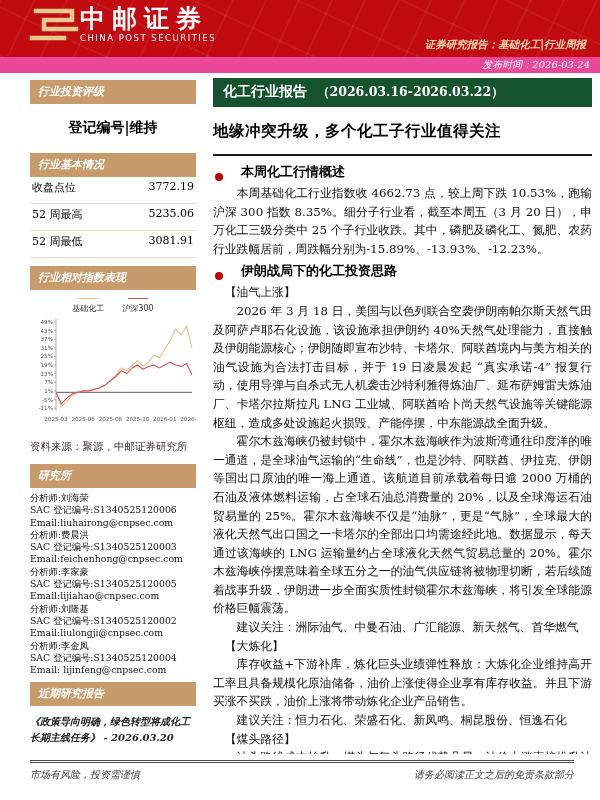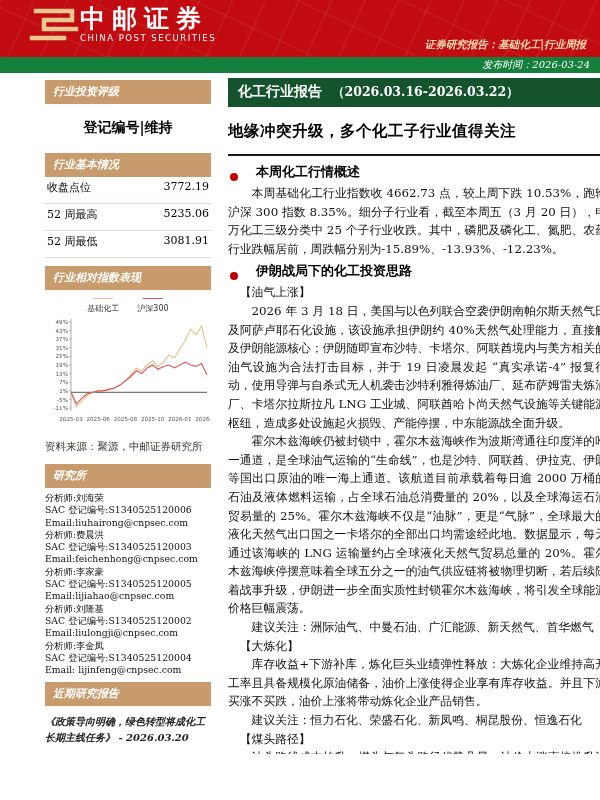--- a/index.html
+++ b/index.html
@@ -17,25 +17,25 @@
       repeating-linear-gradient(25deg, rgba(255,220,180,.06) 0 2px, rgba(255,255,255,0) 2px 44px);
   }
   .logo { position:absolute; left:28px; top:5px; display:flex; align-items:center; gap:0; }
   .logo-text .cn { color:#fff; font-size:25px; font-weight:bold; letter-spacing:7px; line-height:26px; font-family:"DejaVu Serif", serif; }
   .logo-text .en { color:#fff; font-size:8.5px; letter-spacing:1.5px; line-height:12px; }
   .report-type {
     position:absolute; right:14px; bottom:5px; color:#f3dcb4;
     font-size:10.5px; font-style:italic; font-weight:bold; font-family:"DejaVu Serif", serif;
   }
   .pub-stripe {
-    height:16px; background:#15803d; color:#fff; font-size:10px; font-style:italic;
+    height:16px; background:#ec4899; color:#fff; font-size:10px; font-style:italic;
     text-align:right; line-height:16px; padding-right:10px; font-family:"DejaVu Serif", serif;
   }
   
-  .content { position:relative; height:727px;margin-left:15px; }
+  .content { position:relative; height:727px; }
   .sidebar { position:absolute; left:30px; top:7px; width:166px; }
   .main { position:absolute; left:213px; top:5px; width:379px; height:676px; overflow:hidden; }
   
   .side-band {
     background:#c79b6b; color:#fff; font-size:11px; font-style:italic; font-weight:bold;
     padding:4px 8px 5px; font-family:"DejaVu Serif", serif;
   }
   .rating { text-align:center; font-weight:bold; font-size:14px; margin:15px 0 16px; font-family:"DejaVu Serif", serif; }
   .brow {
     display:flex; justify-content:space-between; font-size:11px; padding:3px 2px 8px;
@@ -225,13 +225,17 @@
       <p class="para">霍尔木兹海峡仍被封锁中，霍尔木兹海峡作为波斯湾通往印度洋的唯一通道，是全球油气运输的“生命线”，也是沙特、阿联酋、伊拉克、伊朗等国出口原油的唯一海上通道。该航道目前承载着每日逾 2000 万桶的石油及液体燃料运输，占全球石油总消费量的 20%，以及全球海运石油贸易量的 25%。霍尔木兹海峡不仅是“油脉”，更是“气脉”，全球最大的液化天然气出口国之一卡塔尔的全部出口均需途经此地。数据显示，每天通过该海峡的 LNG 运输量约占全球液化天然气贸易总量的 20%。霍尔木兹海峡停摆意味着全球五分之一的油气供应链将被物理切断，若后续随着战事升级，伊朗进一步全面实质性封锁霍尔木兹海峡，将引发全球能源价格巨幅震荡。</p>
       <p class="para">建议关注：洲际油气、中曼石油、广汇能源、新天然气、首华燃气</p>
       <p class="subhead">【大炼化】</p>
       <p class="para">库存收益+下游补库，炼化巨头业绩弹性释放：大炼化企业维持高开工率且具备规模化原油储备，油价上涨使得企业享有库存收益。并且下游买涨不买跌，油价上涨将带动炼化企业产品销售。</p>
       <p class="para">建议关注：恒力石化、荣盛石化、新凤鸣、桐昆股份、恒逸石化</p>
       <p class="subhead">【煤头路径】</p>
       <p class="para">油头路线成本抬升，煤头与气头路径优势凸显：油价上涨直接推升油头工艺的原料成本，形成了成本支撑，煤头与气头路径相对油头路径的成本优势大幅拓宽。宝丰能源作为煤制烯烃龙头，拥有 520 万吨/年烯烃产能，煤头路径在油价上升时具备显著的替代优势；卫星化学作为乙烷制乙烯路径龙头，拥有 250 万吨/年乙烯产能，气头路径同样受益于成本优势的扩大。</p>
     </div>
   </div>
 
+  <div class="footer">
+    <span>市场有风险，投资需谨慎</span>
+    <span>请务必阅读正文之后的免责条款部分</span>
+  </div>
 </div>
 
 </body></html>

